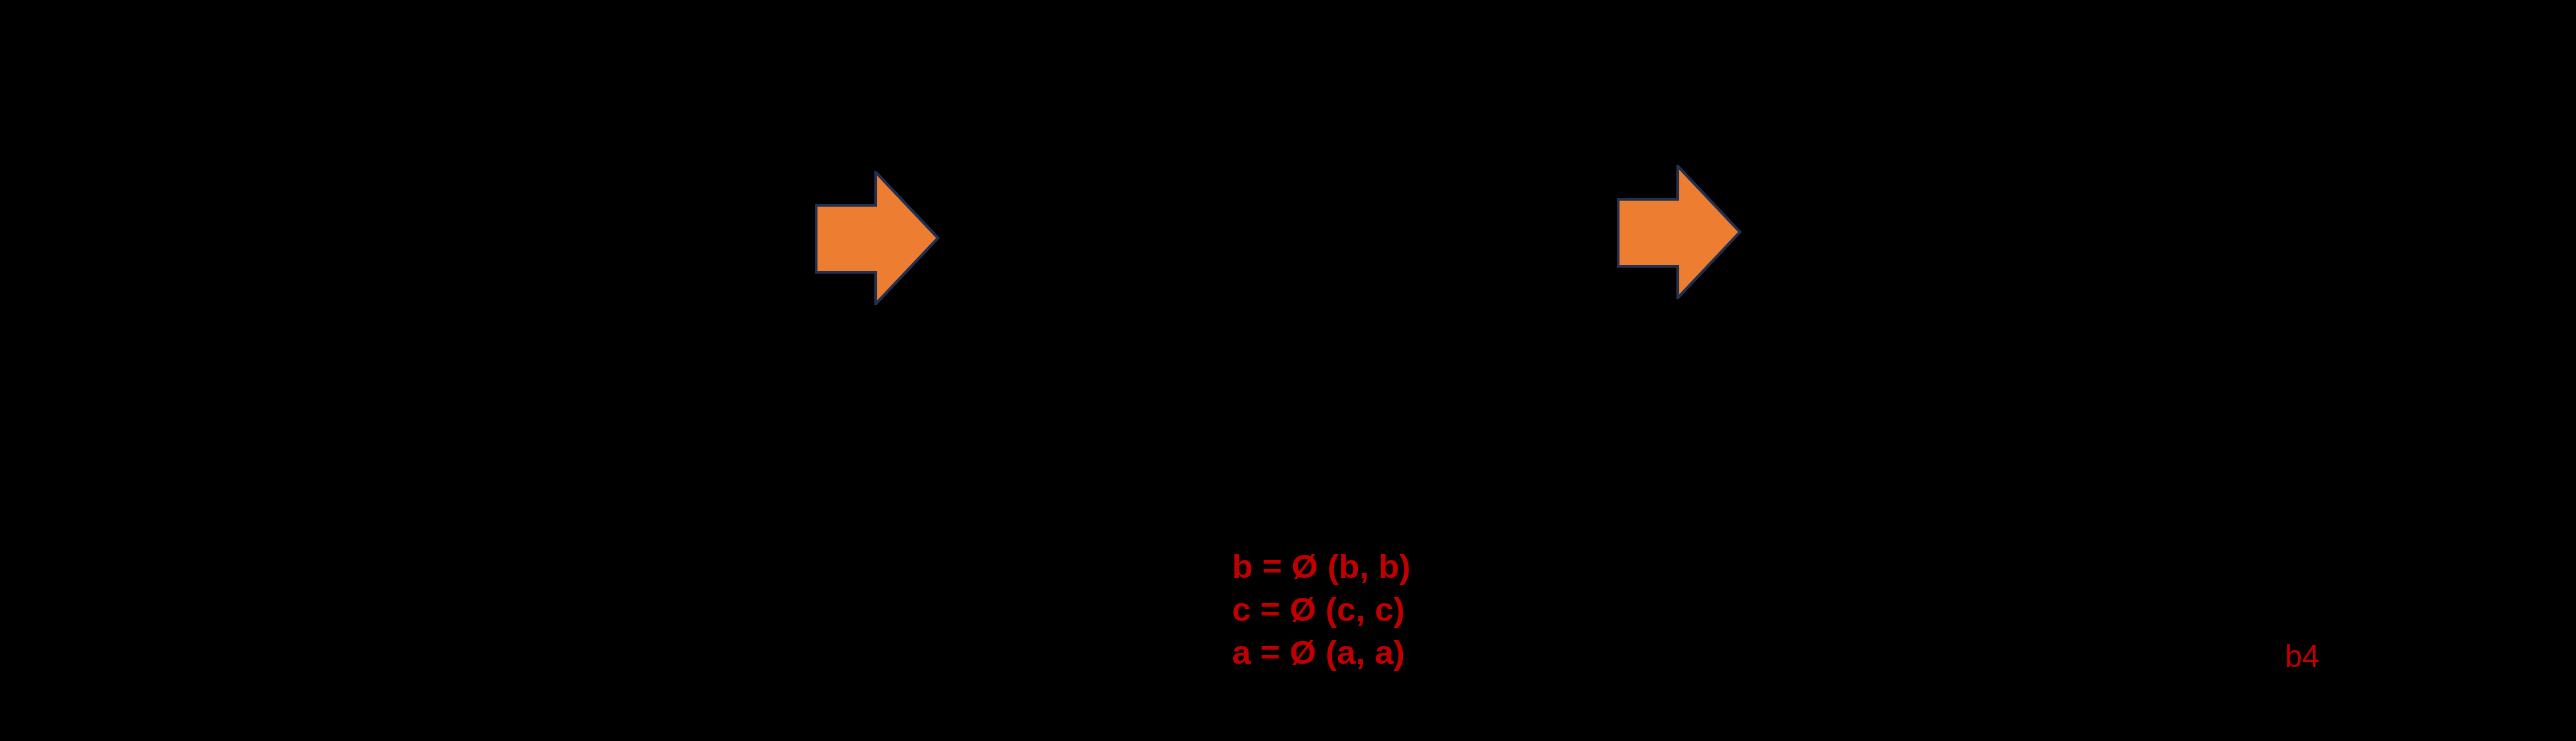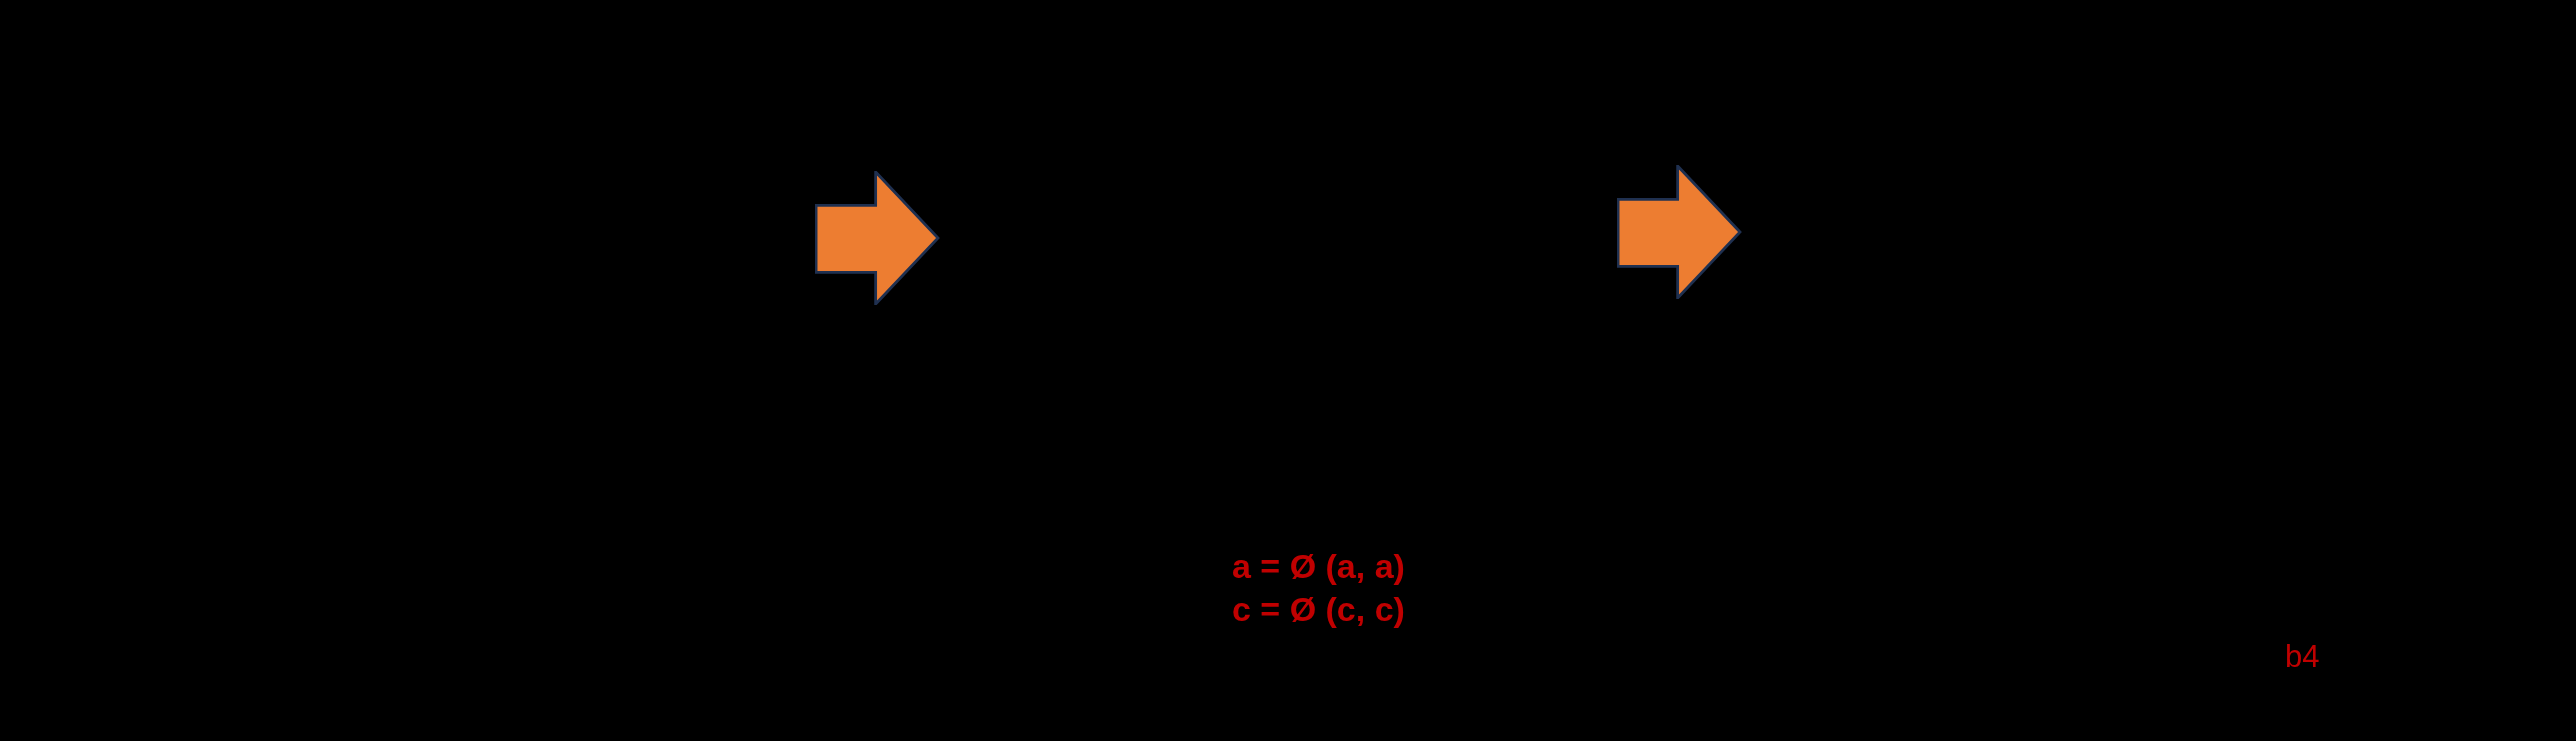--- a/index.html
+++ b/index.html
@@ -67,20 +67,21 @@
 
   <svg class="block-arrow arrow-1" viewBox="0 0 134 144" xmlns="http://www.w3.org/2000/svg">
     <polygon points="1,37 65,37 65,1 132,72 65,143 65,109 1,109"></polygon>
   </svg>
 
   <svg class="block-arrow arrow-2" viewBox="0 0 134 144" xmlns="http://www.w3.org/2000/svg">
     <polygon points="1,37 65,37 65,1 132,72 65,143 65,109 1,109"></polygon>
   </svg>
 
   <div class="phi-lines">
+    <div>b = Ø (b, b)</div>
+    <div>c = Ø (c, c)</div>
     <div>a = Ø (a, a)</div>
-    <div>c = Ø (c, c)</div>
   </div>
 
   <div class="block-label">b4</div>
 
 </div>
 
 
 </body></html>

